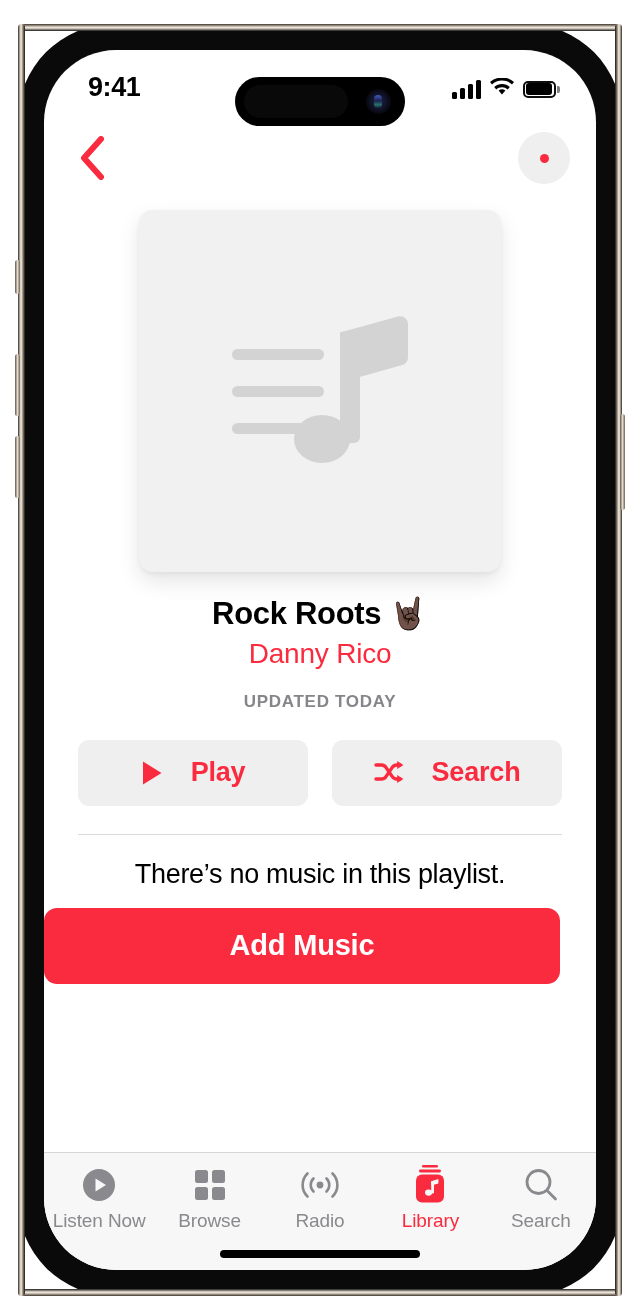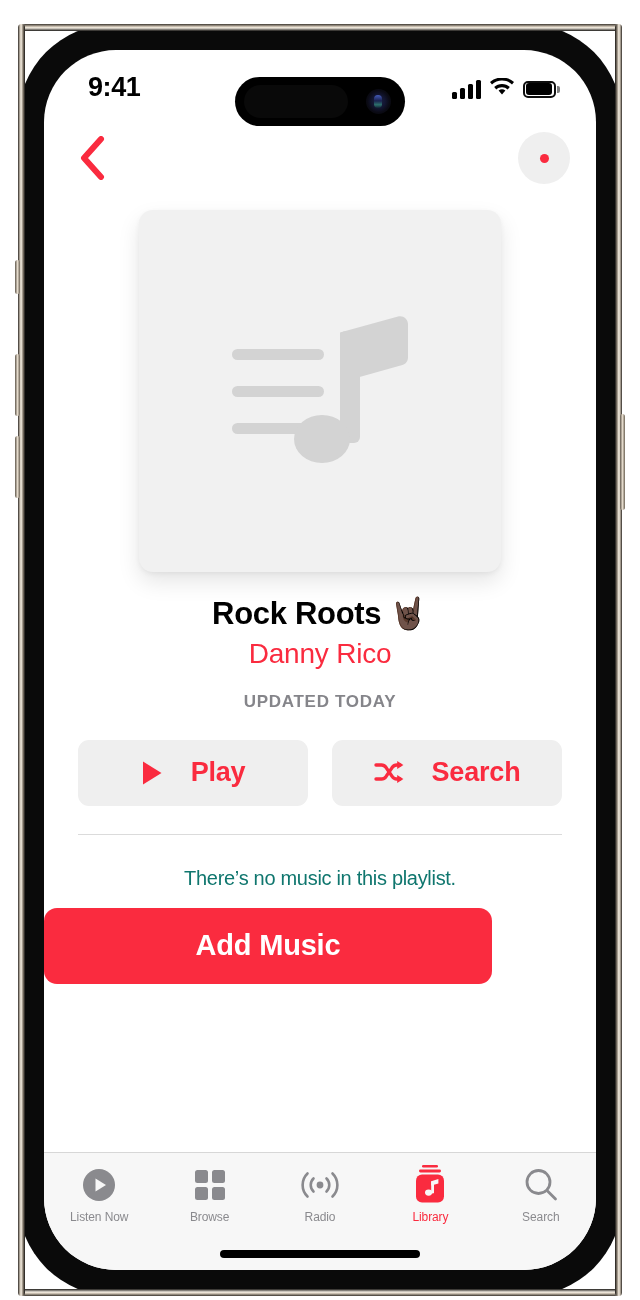--- a/index.html
+++ b/index.html
@@ -182,45 +182,45 @@
     font-family:"Liberation Sans", sans-serif;
     letter-spacing:-0.2px; cursor:pointer;
   }
   .action-btn svg{ display:block; }
 
   #divider{
     margin:28px auto 0; width:484px; height:1px; background:#DBDBDB;
   }
 
   #empty-state-text{
-    margin-top:32px; text-align:center;
-    font-size:20px; color:#0f766e; letter-spacing:-0.3px;
+    margin-top:24px; text-align:center;
+    font-size:27px; color:#000000; letter-spacing:-0.3px;
   }
   #add-music-button{
-    margin:18px auto 0; width:448px; height:76px;
+    margin:18px auto 0; width:516px; height:76px;
     border-radius:13px; border:none;
     background:#FA2B3F; color:#fff;
     font-size:29px; font-weight:bold; letter-spacing:-0.2px;
     font-family:"Liberation Sans", sans-serif;
     cursor:pointer;
   }
 
   
   #tab-bar{
     position:absolute; left:0; right:0; bottom:0; height:118px;
     background:#F7F7F7;
     border-top:1px solid #D7D7D7;
     display:flex; align-items:flex-start; padding-top:12px;
   }
   .tab-item{
     flex:1; display:flex; flex-direction:column; align-items:center; gap:5px;
     cursor:pointer;
   }
   .tab-icon{ height:40px; display:flex; align-items:center; justify-content:center; }
-  .tab-label{ font-size:12px; color:#8A8A8E; letter-spacing:-0.1px;text-align:right; }
+  .tab-label{ font-size:19px; color:#8A8A8E; letter-spacing:-0.1px;text-align:right; }
   .tab-item.active .tab-label{ color:#FA2B3F; font-weight:400; }
 
   #home-indicator{
     position:absolute; left:50%; transform:translateX(-50%); bottom:12px;
     width:200px; height:8px; border-radius:5px; background:#000;
   }
 </style>
 </head>
 <body>
 

